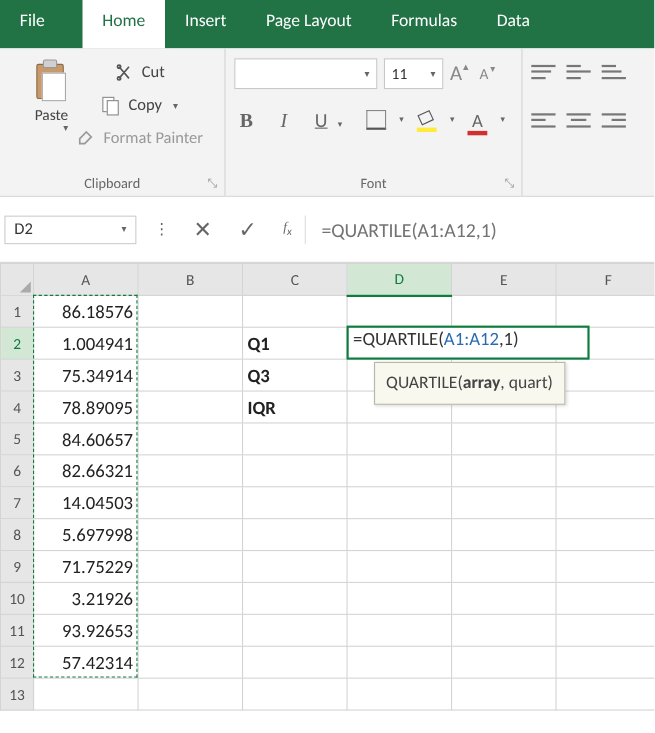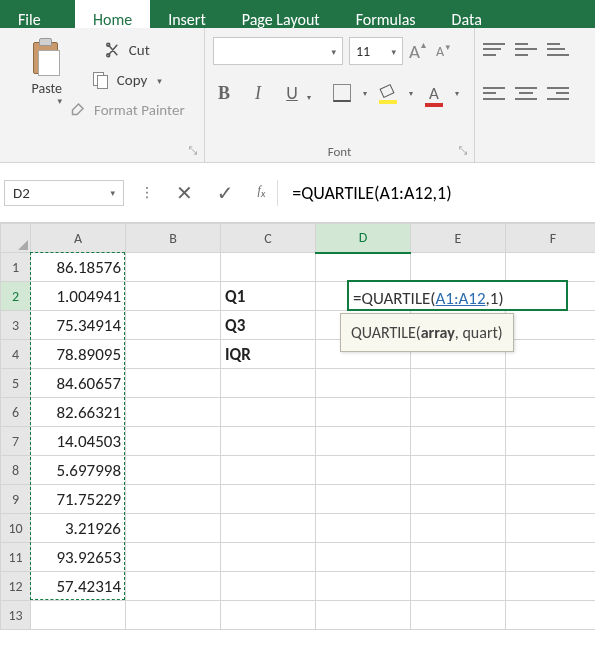--- a/index.html
+++ b/index.html
@@ -1,19 +1,19 @@
 <!DOCTYPE html>
 <html><head>
 <meta charset="utf-8">
 <style>
   * { box-sizing: border-box; margin: 0; padding: 0; font-family: "Segoe UI", Calibri, sans-serif; }
   body { width: 595px; height: 666px; background: #fff; font-size: 14px; color: #333; overflow: hidden; }
 
   
-  .tabs { background: #217346; display: flex; height: 28px; align-items: stretch; }
+  .tabs { background: #217346; display: flex; height: 44px; align-items: stretch; }
   .tab { color: #fff; padding: 0 18px; line-height: 40px; font-size: 16px; cursor: pointer; }
   .tab.active { background: #fff; color: #217346; }
   .tab.file { width: 75px; text-align: left; padding: 0 18px; }
 
   
   .ribbon { background: #f3f3f3; border-bottom: 1px solid #d4d4d4; display: flex; height: 135px; }
   .group { border-right: 1px solid #d4d4d4; position: relative; padding: 6px 8px 18px 8px; display: flex; flex-direction: column; }
   .group-label { position: absolute; bottom: 3px; left: 0; right: 0; text-align: center; font-size: 13px; color: #666; }
   .group-launch { position: absolute; bottom: 4px; right: 4px; width: 14px; height: 14px; color: #999; font-size: 11px; text-align: center; line-height: 14px; }
 
@@ -68,41 +68,41 @@
   .ml-auto { margin-left: auto; }
 
   
   .fbar { display: flex; align-items: center; border-bottom: 1px solid #d4d4d4; height: 60px; background: #fff; justify-content: flex-end; }
   .name-box { width: 120px; height: 26px; border: 1px solid #ccc; margin: 4px; display: flex; align-items: center; justify-content: space-between; padding: 0 8px; font-size: 15px; }
   .name-box .dd { font-size: 9px; color: #666; }
   .fx-btns { display: flex; gap: 24px; align-items: center; color: #666; font-size: 20px; padding: 0 12px; border-right: 1px solid #ddd; height: 26px; }
   .fx-btn { cursor: pointer; line-height: 26px; }
   .fx-btn.dots { font-size: 14px; letter-spacing: -2px; }
   .fx-lab { font-style: italic; font-family: "Times New Roman", serif; font-size: 12px; }
-  .formula-text { flex: 1; padding: 0 14px; font-size: 18px; color: #000000; }
+  .formula-text { flex: 1; padding: 0 14px; font-size: 18px; color: #737373; }
 
   
   .grid-wrap { position: relative; }
   table.sheet { border-collapse: collapse; width: 100%; table-layout: fixed; }
   table.sheet th, table.sheet td { border: 1px solid #d4d4d4; height: 29px; }
   .hdr { background: #e6e6e6; color: #555; text-align: center; font-size: 14px; font-weight: normal; }
   .corner { width: 30px; background: #e6e6e6; position: relative; }
   .corner::after { content: ""; position: absolute; right: 2px; bottom: 2px; width: 0; height: 0; border-style: solid; border-width: 0 0 10px 10px; border-color: transparent transparent #aaa transparent; }
   .rowh { width: 30px; background: #e6e6e6; text-align: center; color: #555; font-size: 14px; }
   .col-a { width: 95px; }
   .col { width: 95px; }
   td.cell { padding: 0 4px; font-size: 17px; color: #222; }
   td.ra { text-align: right; }
   td.la { text-align: left; }
   td.bold { font-weight: bold; }
   .march-box { position: absolute; pointer-events: none; border: 1.5px dashed #107c41; }
 
   
-  .active-box { position: absolute; border: 2px solid #0f7b3f; background: #fff; display: flex; align-items: flex-end; padding: 0 4px; font-size: 17px; margin-left: 32px; }
-  .active-box .r-ref { color: #2b6cb0; text-decoration: underline; }
+  .active-box { position: absolute; border: 2px solid #0f7b3f; background: #fff; display: flex; align-items: flex-start; padding: 0 4px; font-size: 17px; }
+  .active-box .r-ref { color: #2b6cb0; }
   @keyframes blink { 50% { opacity: 0; } }
 
   
   th.hdr.active-col { background: #d2e8d4; border-bottom: 2px solid #0f7b3f; color: #0f7b3f; }
   td.active-rowh { background: #d2e8d4; border-right: 2px solid #0f7b3f; color: #0f7b3f; }
 
   
   .tooltip { position: absolute; background: #f8f8ee; border: 1px solid #b8b8a8; padding: 9px 10px; font-size: 16px; color: #444; box-shadow: 1px 1px 3px rgba(0,0,0,0.15); }
   .tooltip b { font-weight: bold; }
 </style>
@@ -145,20 +145,21 @@
         <span>Copy</span>
         <span class="dd">▾</span>
       </div>
       <div class="clip-item" style="color:#999">
         <svg class="brush" viewBox="0 0 24 24">
             <path fill="none" stroke="#999" stroke-width="2" d="M14 4l6 6-8 8H6v-6z"></path>
           </svg>
         <span>Format Painter</span>
       </div>
     </div>
+    <div class="group-label">Clipboard</div>
     <div class="group-launch">⤡</div>
   </div>
 
   <div class="group g-font">
     <div class="font-row1">
       <div class="font-name">
         <span></span>
         <span class="dd">▾</span>
       </div>
       <div class="font-size">

